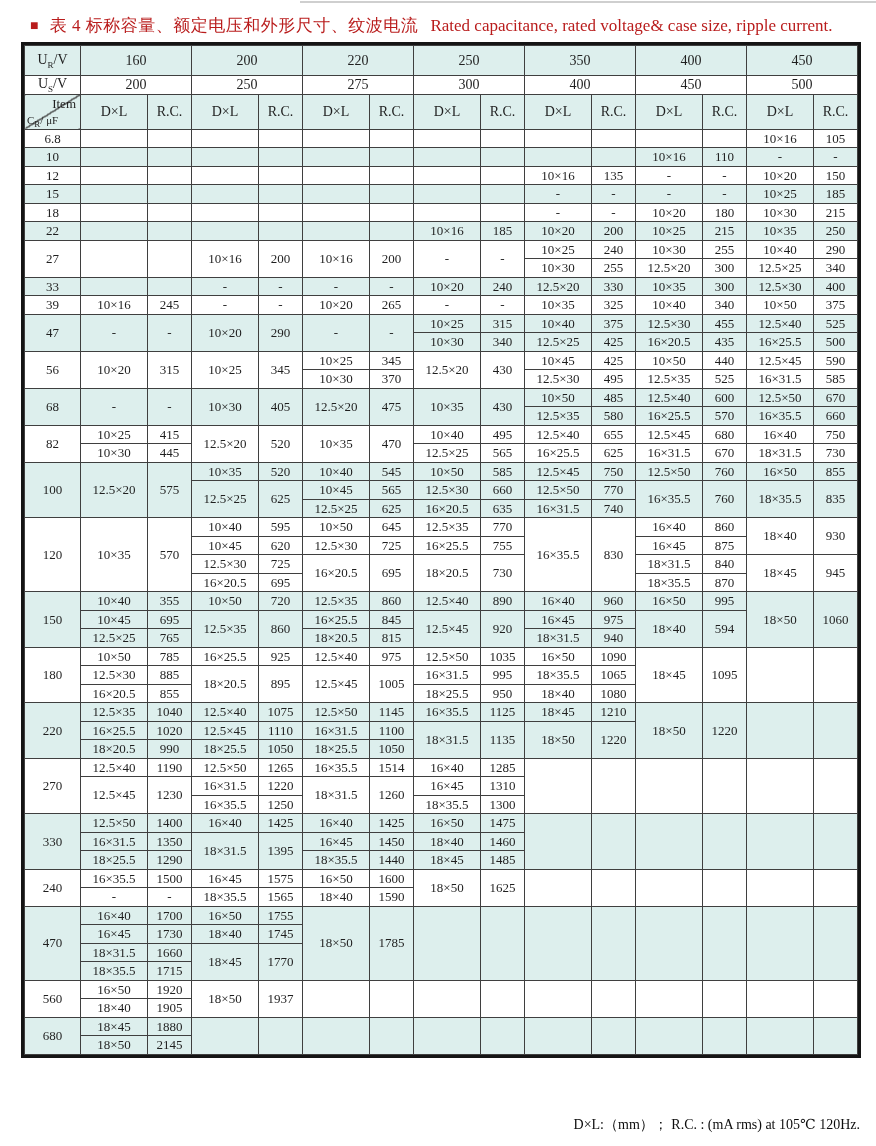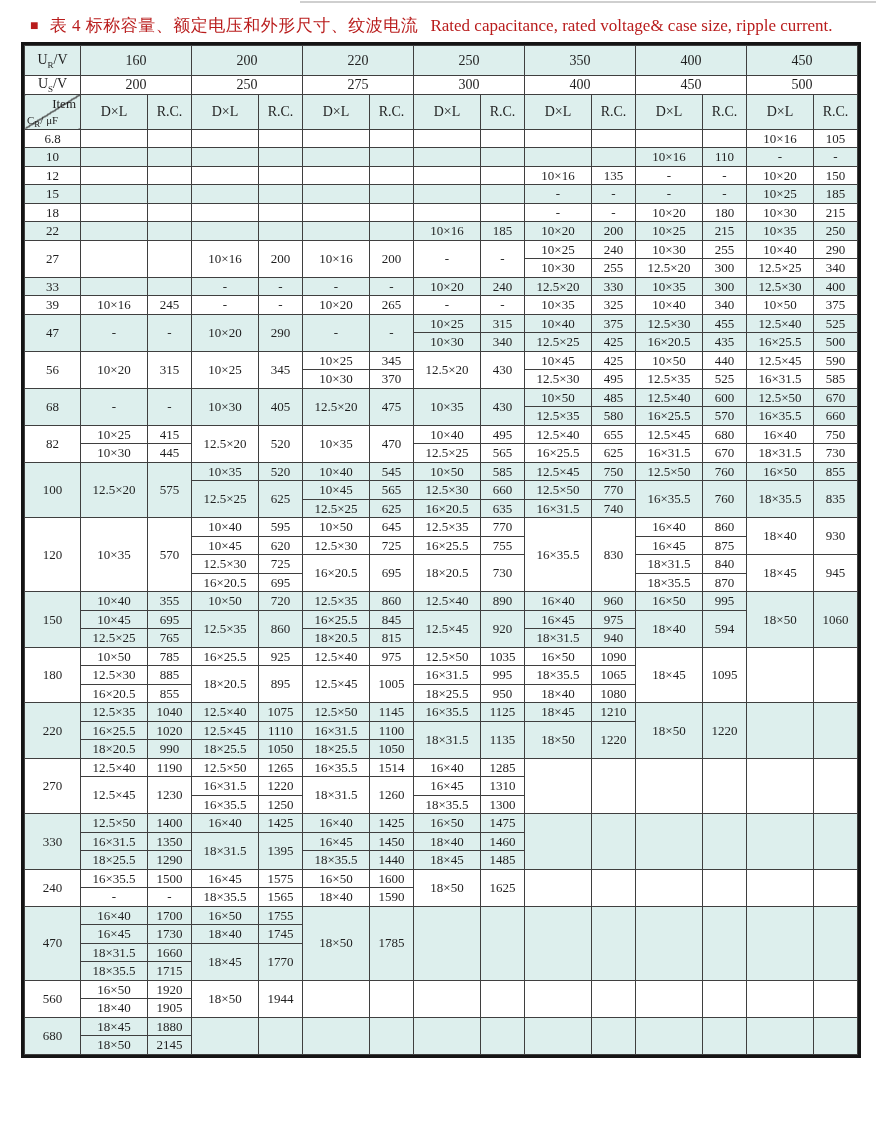--- a/index.html
+++ b/index.html
@@ -692,21 +692,21 @@
           </tr>
           <tr class="body band">
             <td rowspan="1">18×35.5</td>
             <td rowspan="1">1715</td>
           </tr>
           <tr class="body">
             <td rowspan="2">560</td>
             <td rowspan="1">16×50</td>
             <td rowspan="1">1920</td>
             <td rowspan="2">18×50</td>
-            <td rowspan="2">1944</td>
+            <td rowspan="2">1937</td>
             <td rowspan="2"></td>
             <td rowspan="2"></td>
             <td rowspan="2"></td>
             <td rowspan="2"></td>
             <td rowspan="2"></td>
             <td rowspan="2"></td>
             <td rowspan="2"></td>
             <td rowspan="2"></td>
             <td rowspan="2"></td>
             <td rowspan="2"></td>
@@ -733,13 +733,14 @@
             <td rowspan="2"></td>
           </tr>
           <tr class="body band">
             <td rowspan="1">18×50</td>
             <td rowspan="1">2145</td>
           </tr>
         </tbody>
     </table>
   </div>
 
+  <div class="footnote">D×L:（mm）；   R.C. : (mA rms) at 105℃ 120Hz.</div>
 </div>
 
 </body></html>

